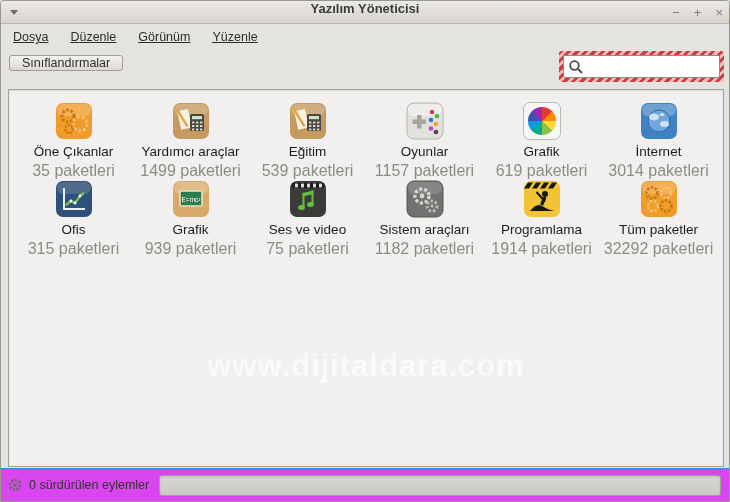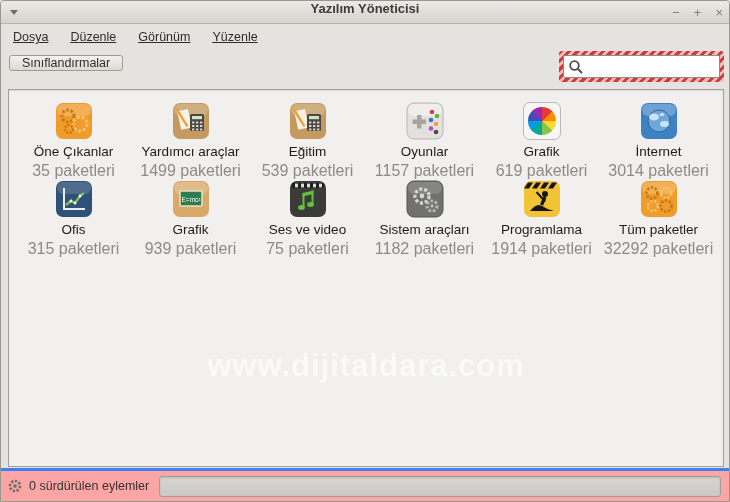--- a/index.html
+++ b/index.html
@@ -104,21 +104,21 @@
 
   .watermark {
     position: absolute; left: 0; right: 0; top: 258px; text-align: center;
     font-size: 31px; font-weight: bold; letter-spacing: 1px;
     color: rgba(255,255,255,0.65); pointer-events: none;
   }
 
   
   .statusbar {
     position: absolute; left: 0; bottom: 0; right: 0; height: 33px;
-    background: #fca5a5; border-top: 3px solid #3b82f6;
+    background: #d946ef; border-top: 1px solid #3b82f6;
     display: flex; align-items: center; padding: 0 6px;
   }
   .status-label { font-size: 12.5px; color: #33332f; margin-left: 6px; white-space: nowrap; }
   .progress {
     flex: 1; height: 21px; margin-left: 10px; margin-right: 2px;
     background: linear-gradient(#d8d6d2, #cbc9c5);
     border: 1px solid #a19e98; border-radius: 3px;
     box-shadow: inset 0 1px 2px rgba(0,0,0,0.12);
   }
 </style>

